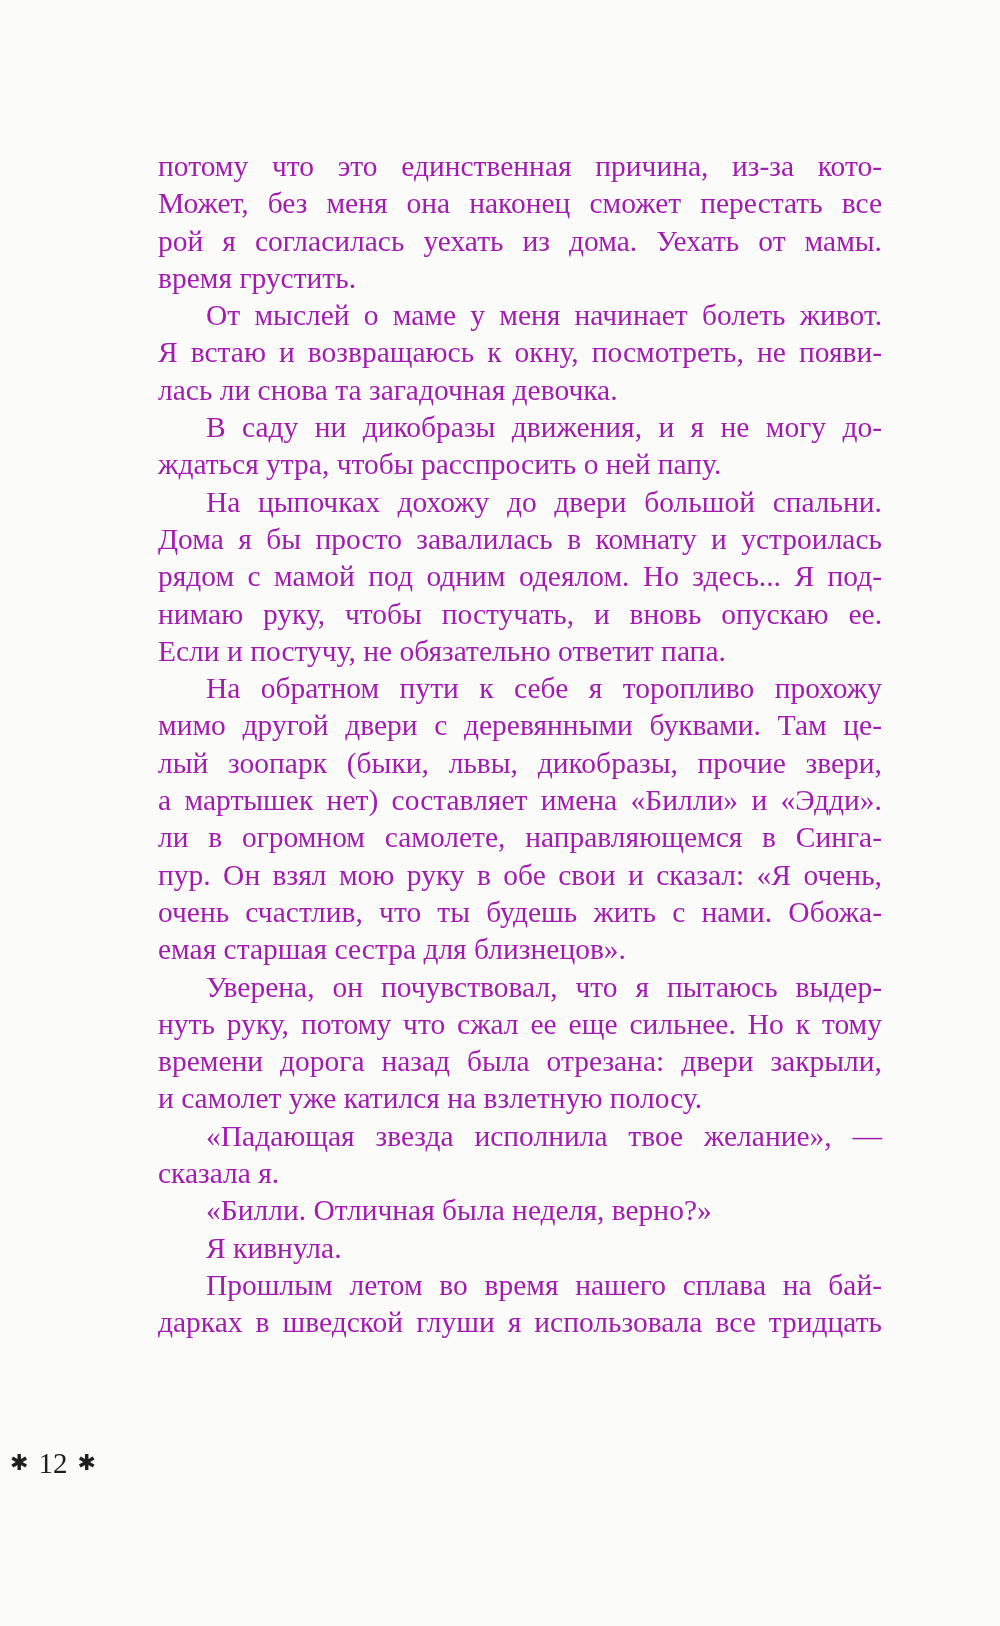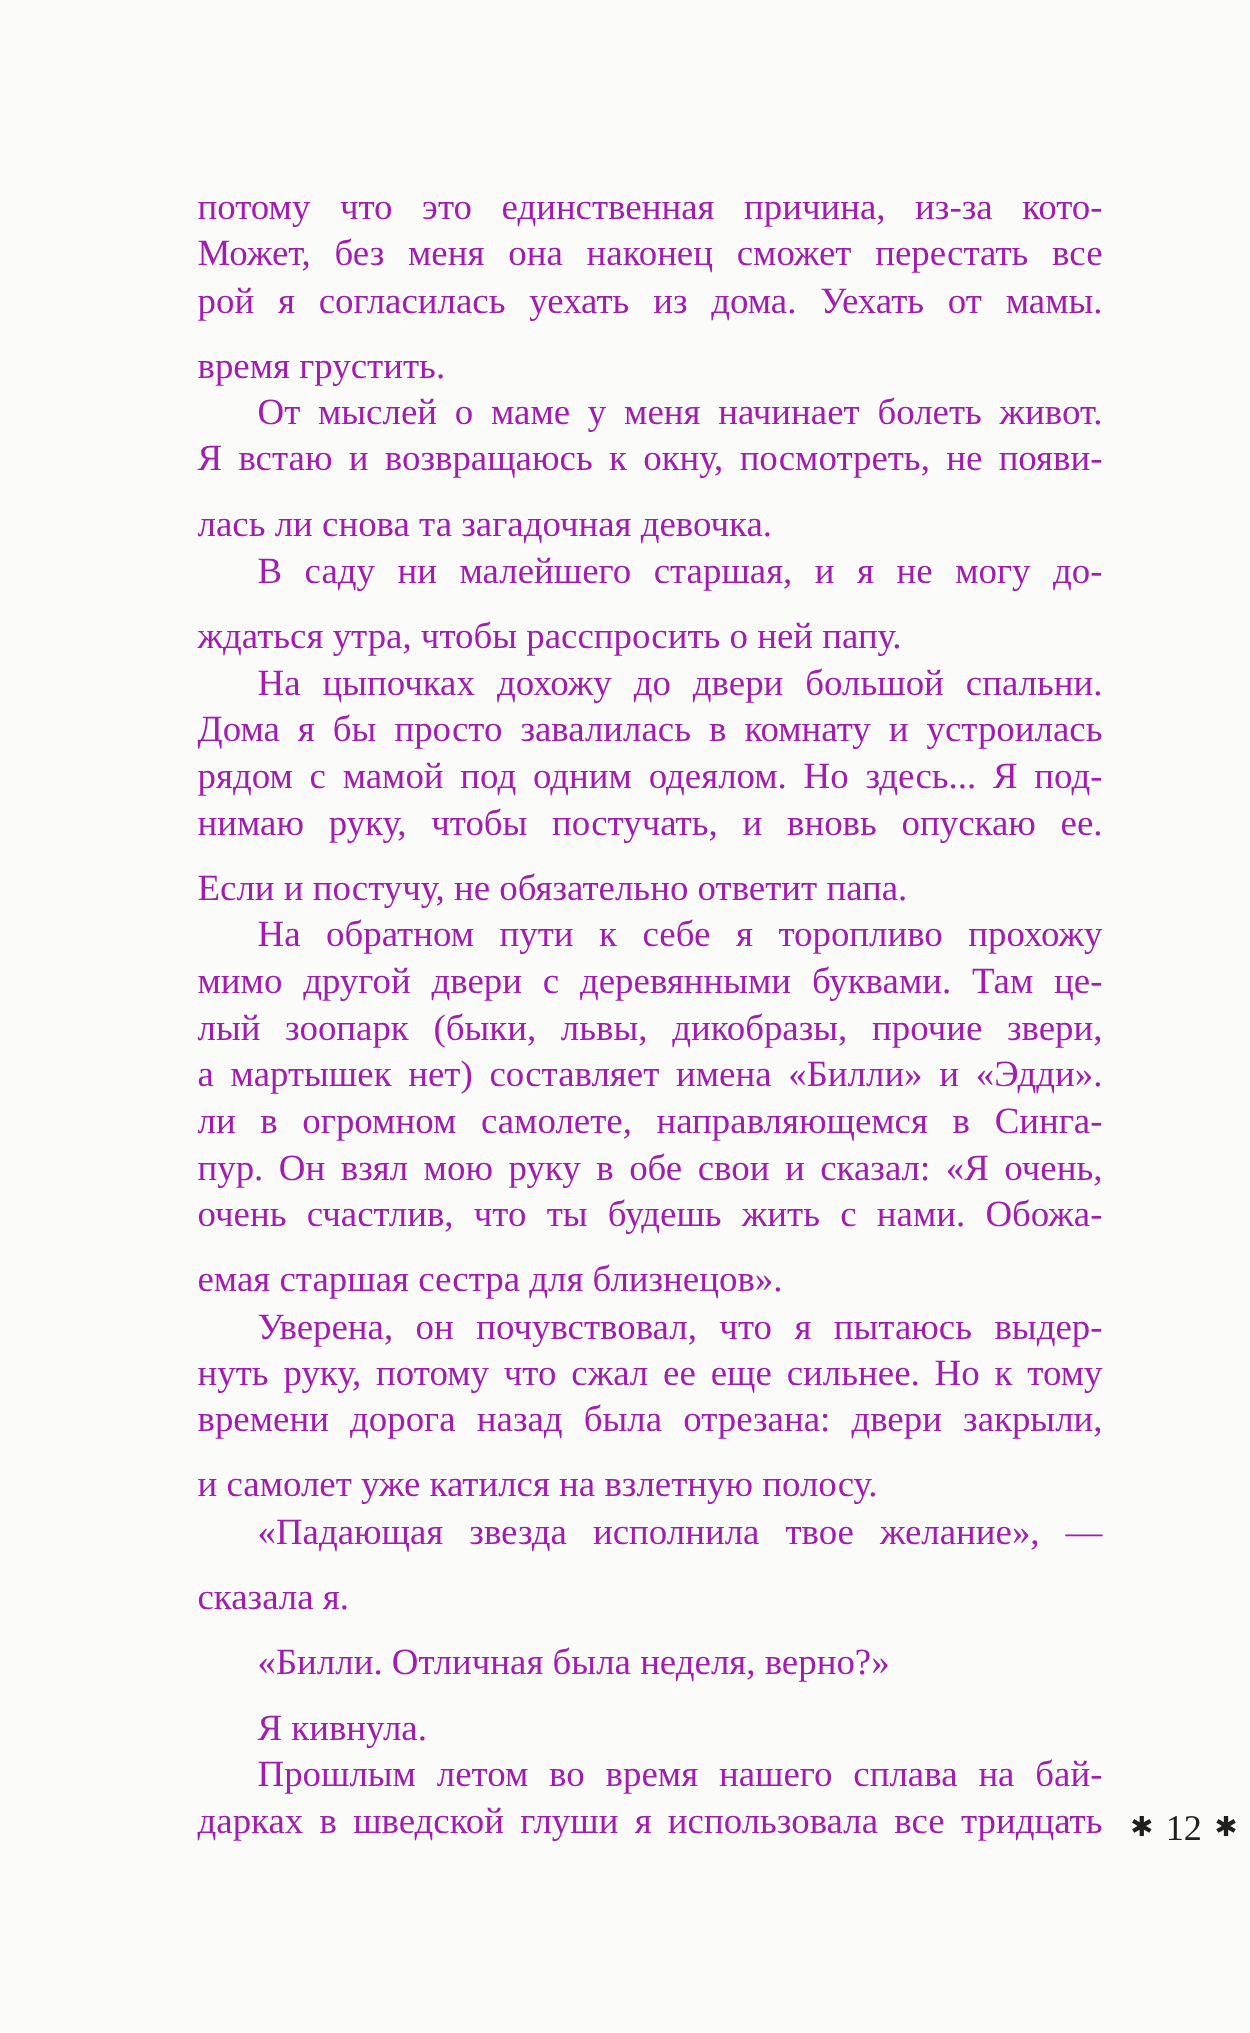--- a/index.html
+++ b/index.html
@@ -25,31 +25,30 @@
     }
     .line {
       display: block;
       white-space: nowrap;
       text-align: justify;
       text-align-last: justify;
       height: 37.3px;
     }
     .line.last {
       text-align-last: left;
-      margin-top: 15px;
     }
     .line.indent {
       padding-left: 48px;
     }
     .folio {
       position: absolute;
       left: 0;
       width: 1000px;
       top: 1447px;
-      text-align: right;
+      text-align: left;
       font-family: "Liberation Serif", "DejaVu Serif", serif;
       font-size: 29px;
       color: #1f1f1f;
     }
     .folio .star {
       font-size: 22px;
       display: inline-block;
       vertical-align: 3px;
       margin: 0 10px;
     }
@@ -66,21 +65,21 @@
     <span class="line last">время грустить.</span>
   </div>
 
   <div>
     <span class="line indent">От мыслей о маме у меня начинает болеть живот.</span>
     <span class="line">Я встаю и возвращаюсь к окну, посмотреть, не появи-</span>
     <span class="line last">лась ли снова та загадочная девочка.</span>
   </div>
 
   <div>
-    <span class="line indent">В саду ни малейшего старшая, и я не могу до-</span>
+    <span class="line indent">В саду ни дикобразы движения, и я не могу до-</span>
     <span class="line last">ждаться утра, чтобы расспросить о ней папу.</span>
   </div>
 
   <div>
     <span class="line indent">На цыпочках дохожу до двери большой спальни.</span>
     <span class="line">Дома я бы просто завалилась в комнату и устроилась</span>
     <span class="line">рядом с мамой под одним одеялом. Но здесь... Я под-</span>
     <span class="line">нимаю руку, чтобы постучать, и вновь опускаю ее.</span>
     <span class="line last">Если и постучу, не обязательно ответит папа.</span>
   </div>

